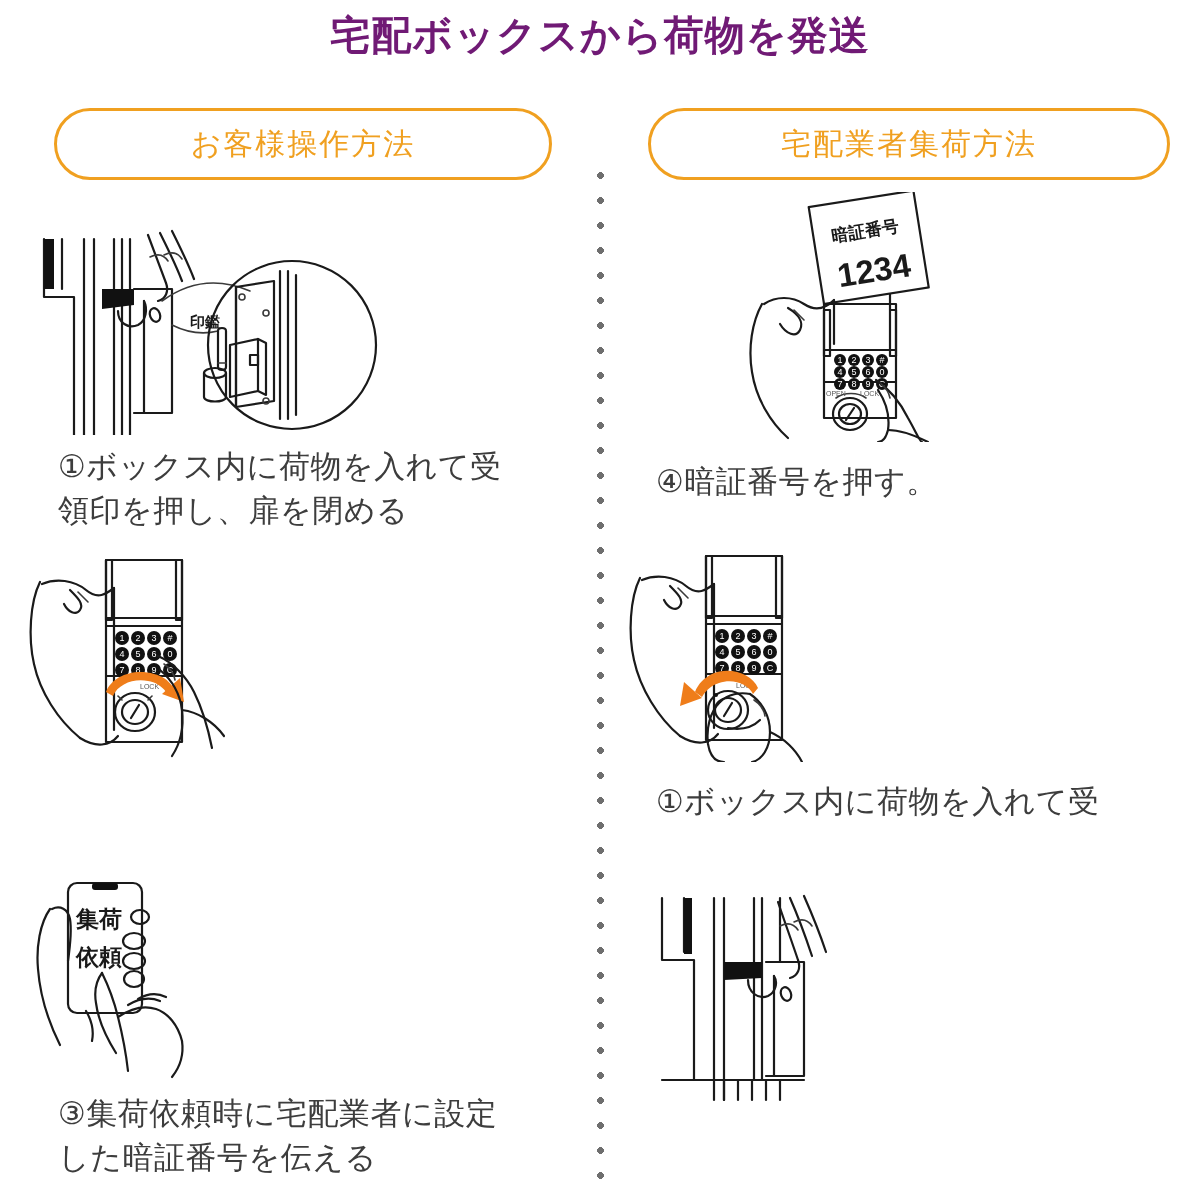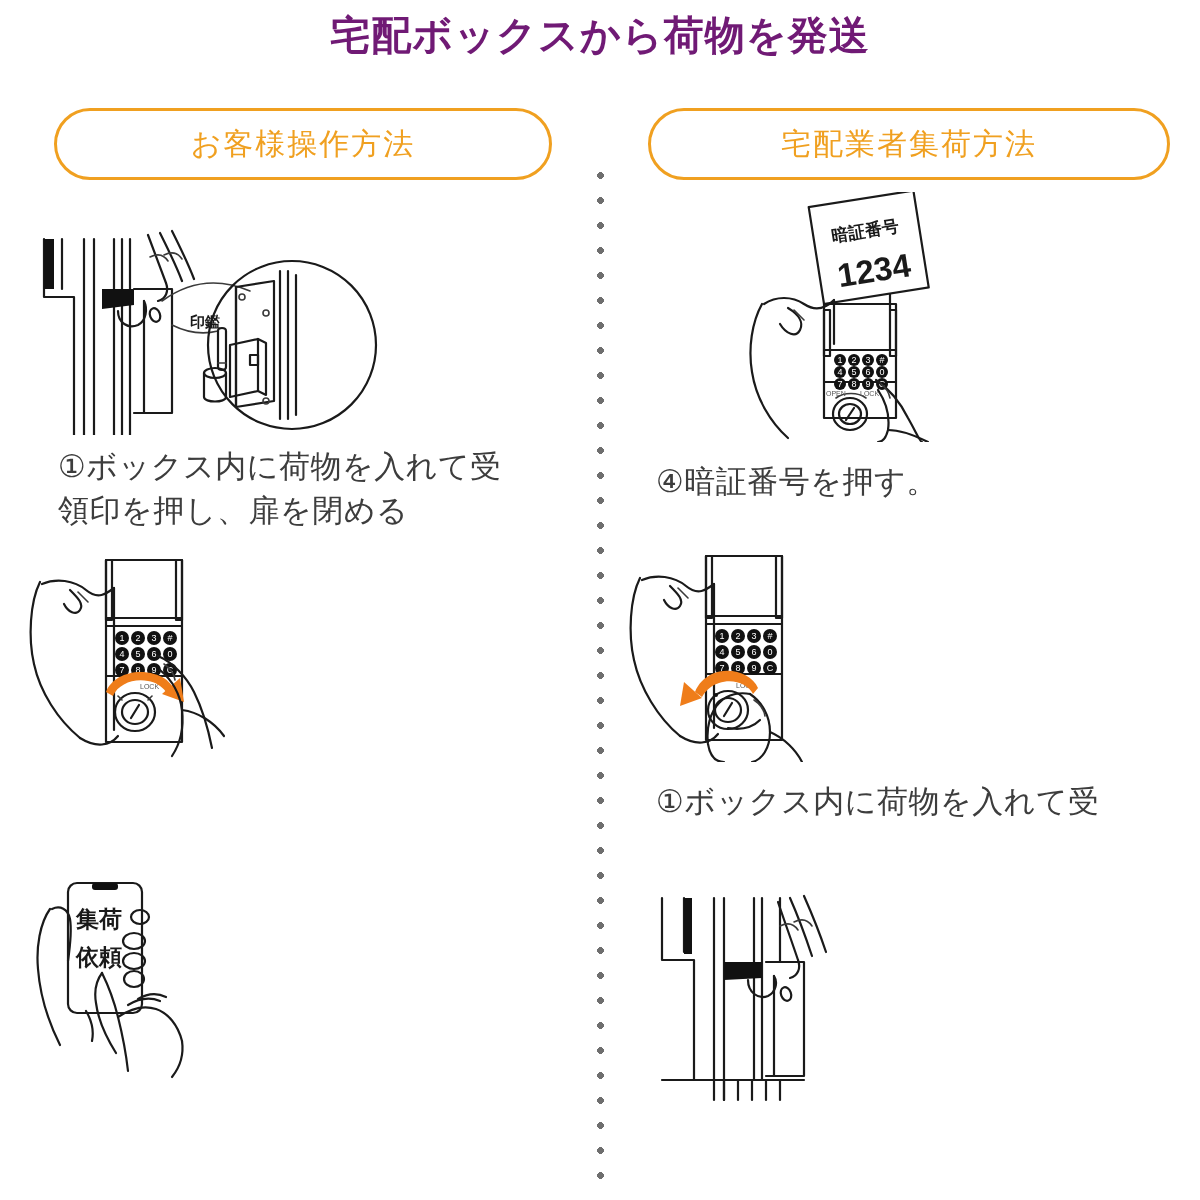--- a/index.html
+++ b/index.html
@@ -275,20 +275,22 @@
           <path class="stroke" d="M80 104 C 86 116, 92 132, 96 148 C 100 164, 104 184, 106 202"></path>
           <path class="stroke" d="M80 104 C 74 112, 72 122, 74 134 C 76 150, 84 168, 94 184"></path>
 
           <path class="stroke" d="M96 148 C 108 140, 122 136, 134 140 C 146 144, 156 156, 160 172"></path>
           <path class="stroke" d="M106 136 C 116 130, 128 128, 138 132"></path>
           <path class="stroke" d="M116 130 C 126 124, 136 124, 144 128"></path>
           <path class="stroke" d="M160 172 C 162 186, 158 198, 150 208"></path>
           <path class="stroke" d="M64 142 C 70 152, 72 162, 70 172"></path>
         </svg>
       </div>
+      <div class="caption">③集荷依頼時に宅配業者に設定
+した暗証番号を伝える</div>
     </div>
   </div>
 
   <div class="column right">
 
     <div class="pill">
       <span>宅配業者集荷方法</span>
     </div>
 
     <div class="step s4">

